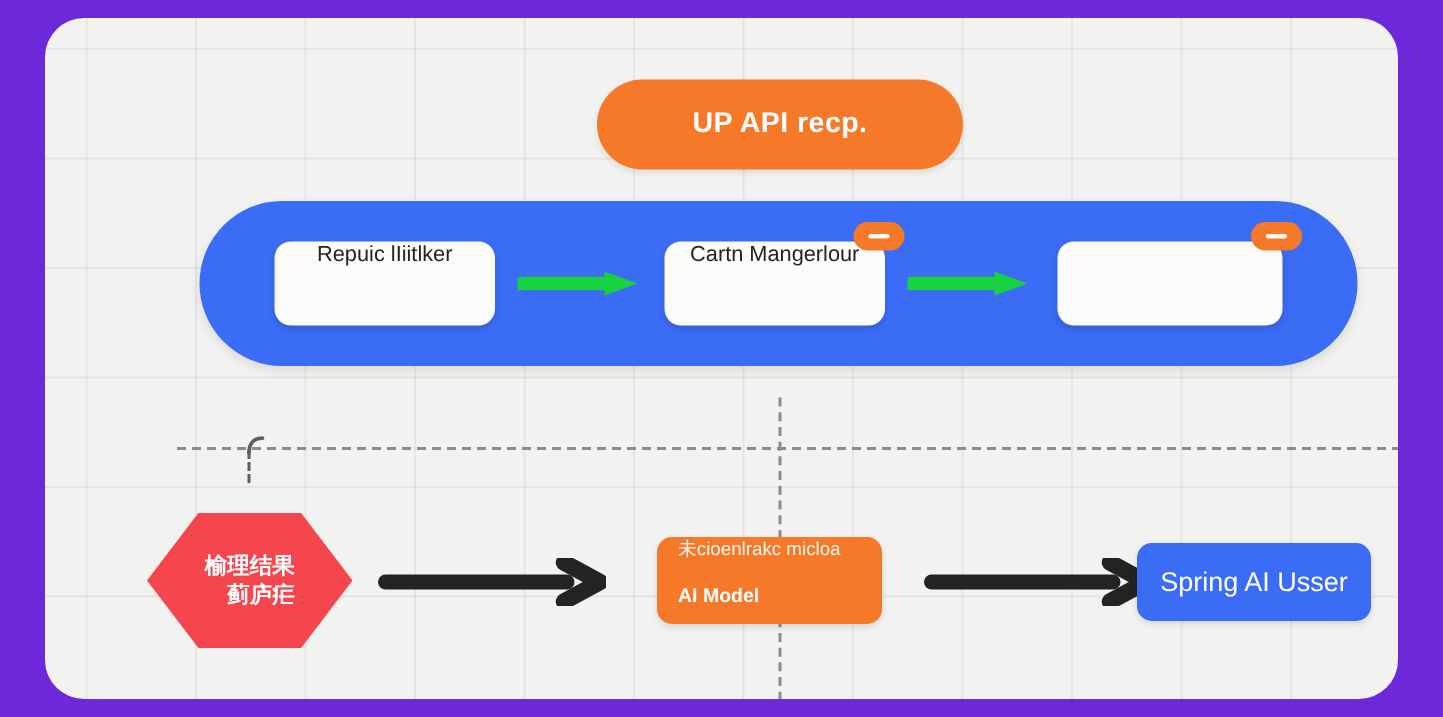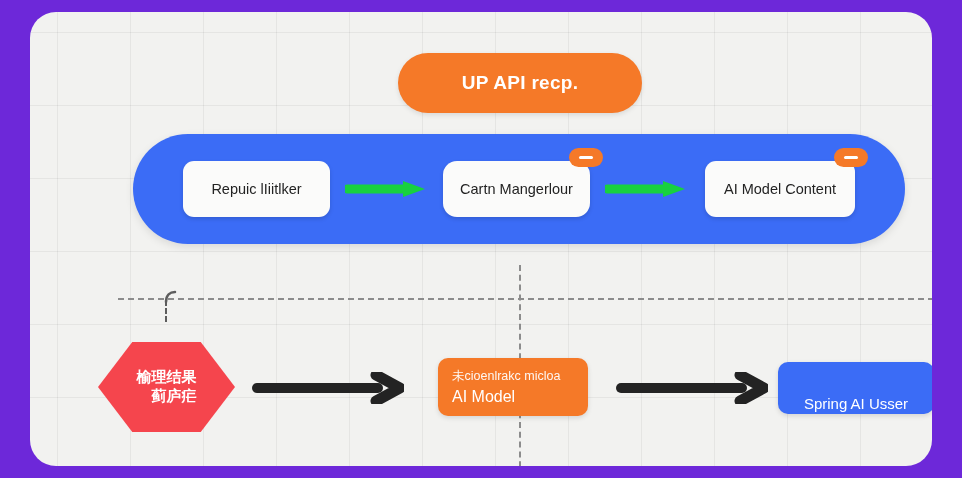--- a/index.html
+++ b/index.html
@@ -79,28 +79,28 @@
     box-shadow: 0 3px 8px rgba(0,0,0,0.10);
   }
 
   .pipe-card {
     position: absolute;
     top: 27px;
     height: 56px;
     background: #fbfbfa;
     border-radius: 11px;
     display: flex;
-    align-items: center;
+    align-items: flex-start;
     justify-content: center;
     color: #232323;
     font-size: 14.5px;
     box-shadow: 0 2px 4px rgba(0,0,0,0.14);
   }
   #pipe-card-1 { left: 50px;  width: 147px; }
-  #pipe-card-2 { left: 310px; width: 147px; border-radius: 14px; }
+  #pipe-card-2 { left: 310px; width: 147px; }
   #pipe-card-3 { left: 572px; width: 150px; }
 
   .card-badge {
     position: absolute;
     right: -13px;
     top: -13px;
     width: 34px;
     height: 19px;
     background: #f57928;
     border-radius: 10px;
@@ -178,42 +178,41 @@
   #orange-node {
     position: absolute;
     left: 408px;
     top: 346px;
     width: 150px;
     height: 58px;
     background: #f57928;
     border-radius: 10px;
     display: flex;
     flex-direction: column;
-    justify-content: center;
     padding-left: 14px;
     box-sizing: border-box;
     color: #ffffff;
     box-shadow: 0 2px 5px rgba(0,0,0,0.12);
   }
   #orange-node .line1 { font-size: 12.5px; opacity: 0.94; }
-  #orange-node .line2 { font-size: 16px; font-weight: normal; margin-top: 3px; }
+  #orange-node .line2 { font-size: 13px; font-weight: bold; margin-top: 14px; }
 
   #blue-node {
     position: absolute;
-    left: 748px;
+    left: 728px;
     top: 350px;
     width: 156px;
     height: 52px;
     background: #3b6cf6;
     border-radius: 10px;
     display: flex;
-    align-items: flex-end;
+    align-items: center;
     justify-content: center;
     color: #ffffff;
-    font-size: 15px;
+    font-size: 18px;
     box-shadow: 0 2px 5px rgba(0,0,0,0.12);
   }
 
   .black-arrow {
     position: absolute;
     top: 360px;
     height: 32px;
   }
   #black-arrow-1 { left: 222px; width: 152px; }
   #black-arrow-2 { left: 586px; width: 152px; }
@@ -252,21 +251,20 @@
       </div>
 
       <div class="green-arrow" id="green-arrow-2">
         <svg width="84" height="18" viewBox="0 0 84 18" xmlns="http://www.w3.org/2000/svg">
           <path d="M2 9 H62" stroke="#18d13f" stroke-width="9" stroke-linecap="round" fill="none"></path>
           <path d="M58 1 L80 9 L58 17 Z" fill="#18d13f"></path>
         </svg>
       </div>
 
       <div class="pipe-card" id="pipe-card-3">
-        <span class="node-label">AI Model Content</span>
         <span class="card-badge">
             <span class="dash"></span>
           </span>
       </div>
 
     </div>
 
     <div id="dash-h"></div>
     <div id="dash-v"></div>
     <div id="dash-elbow">

